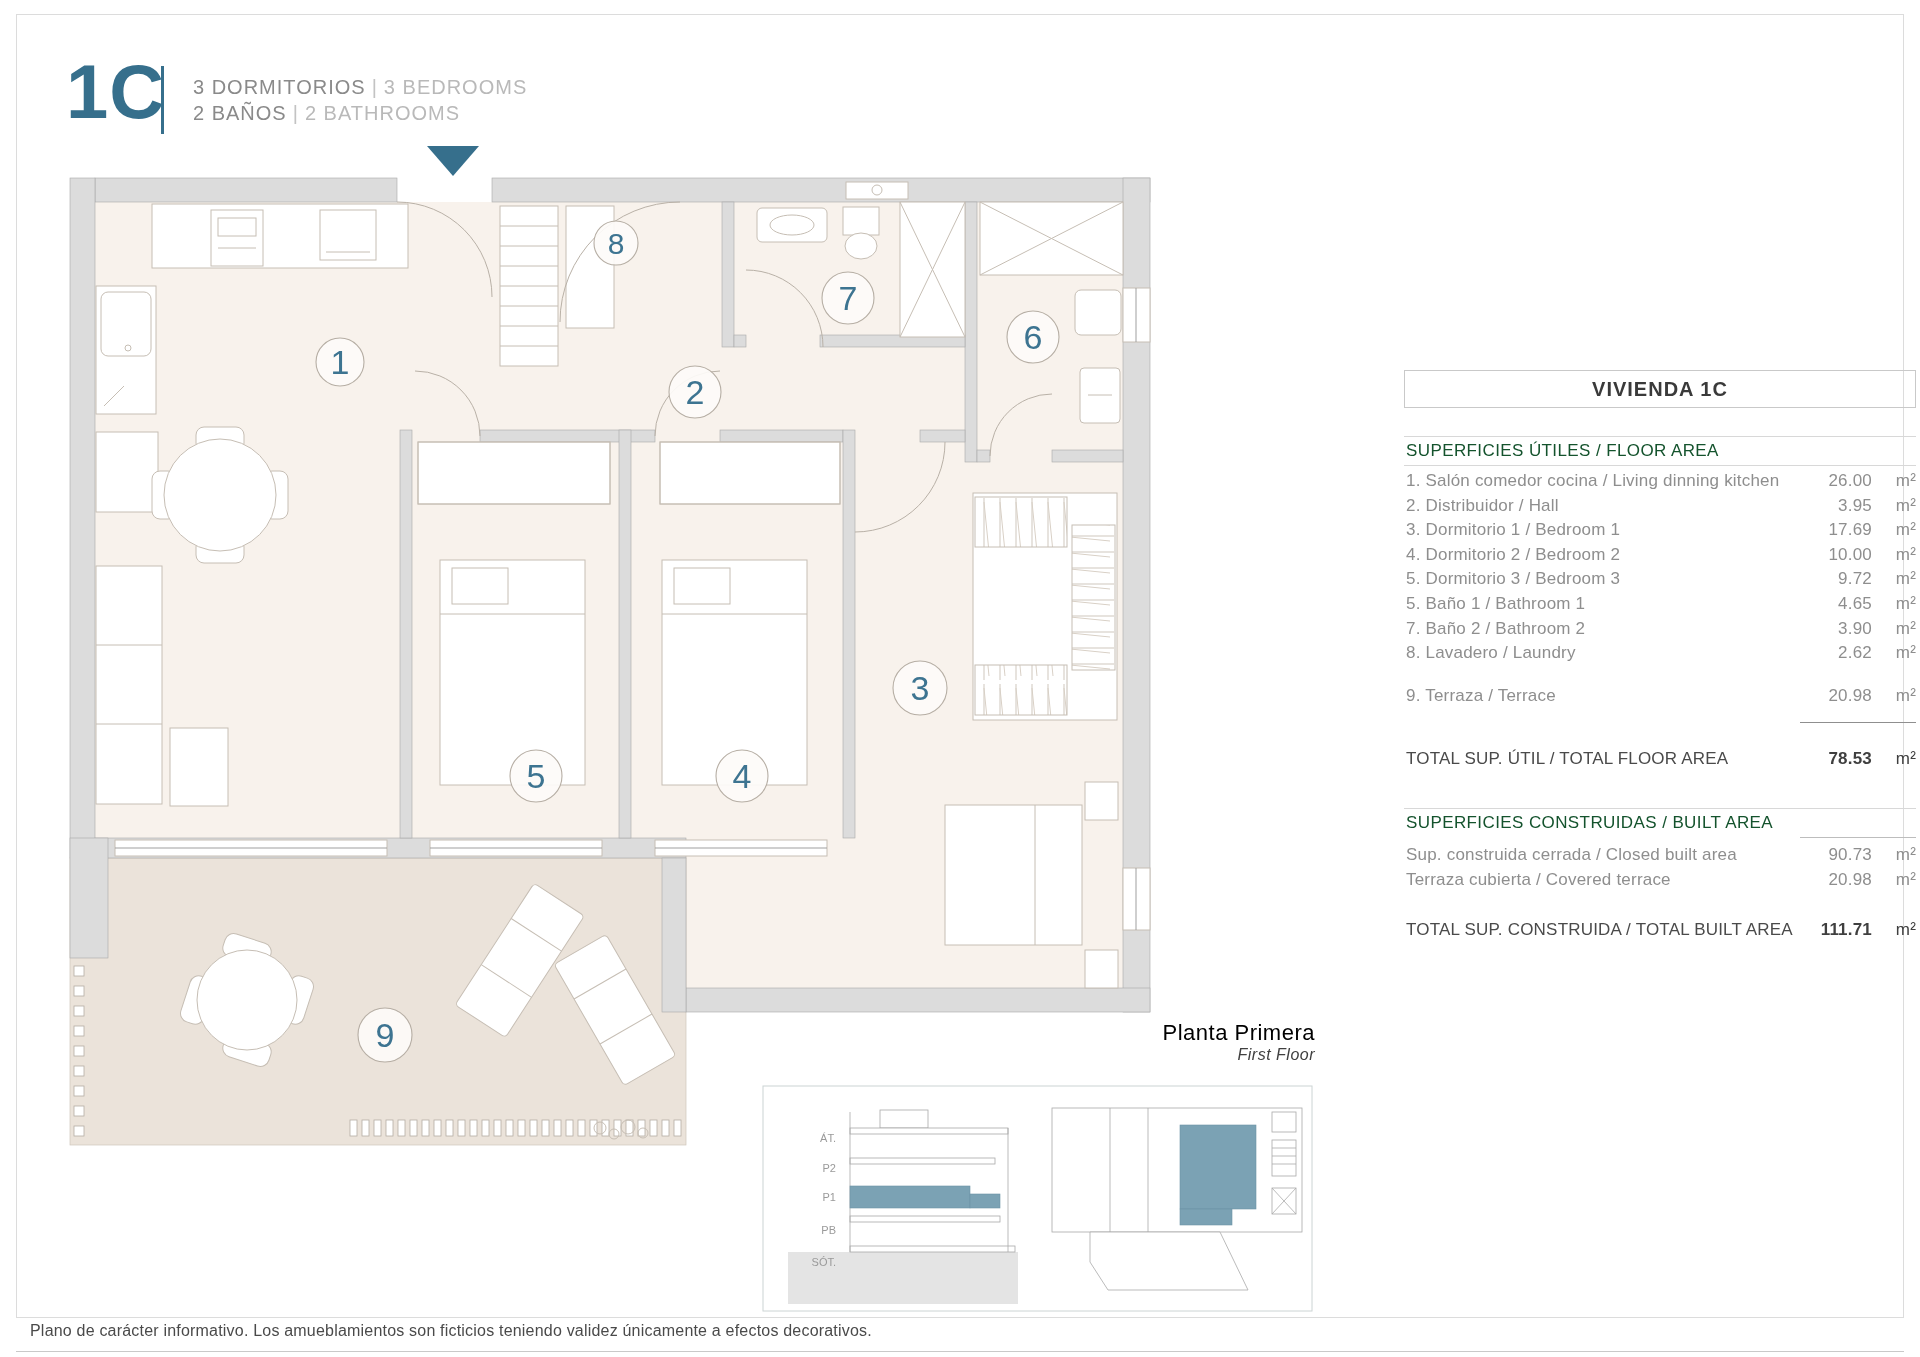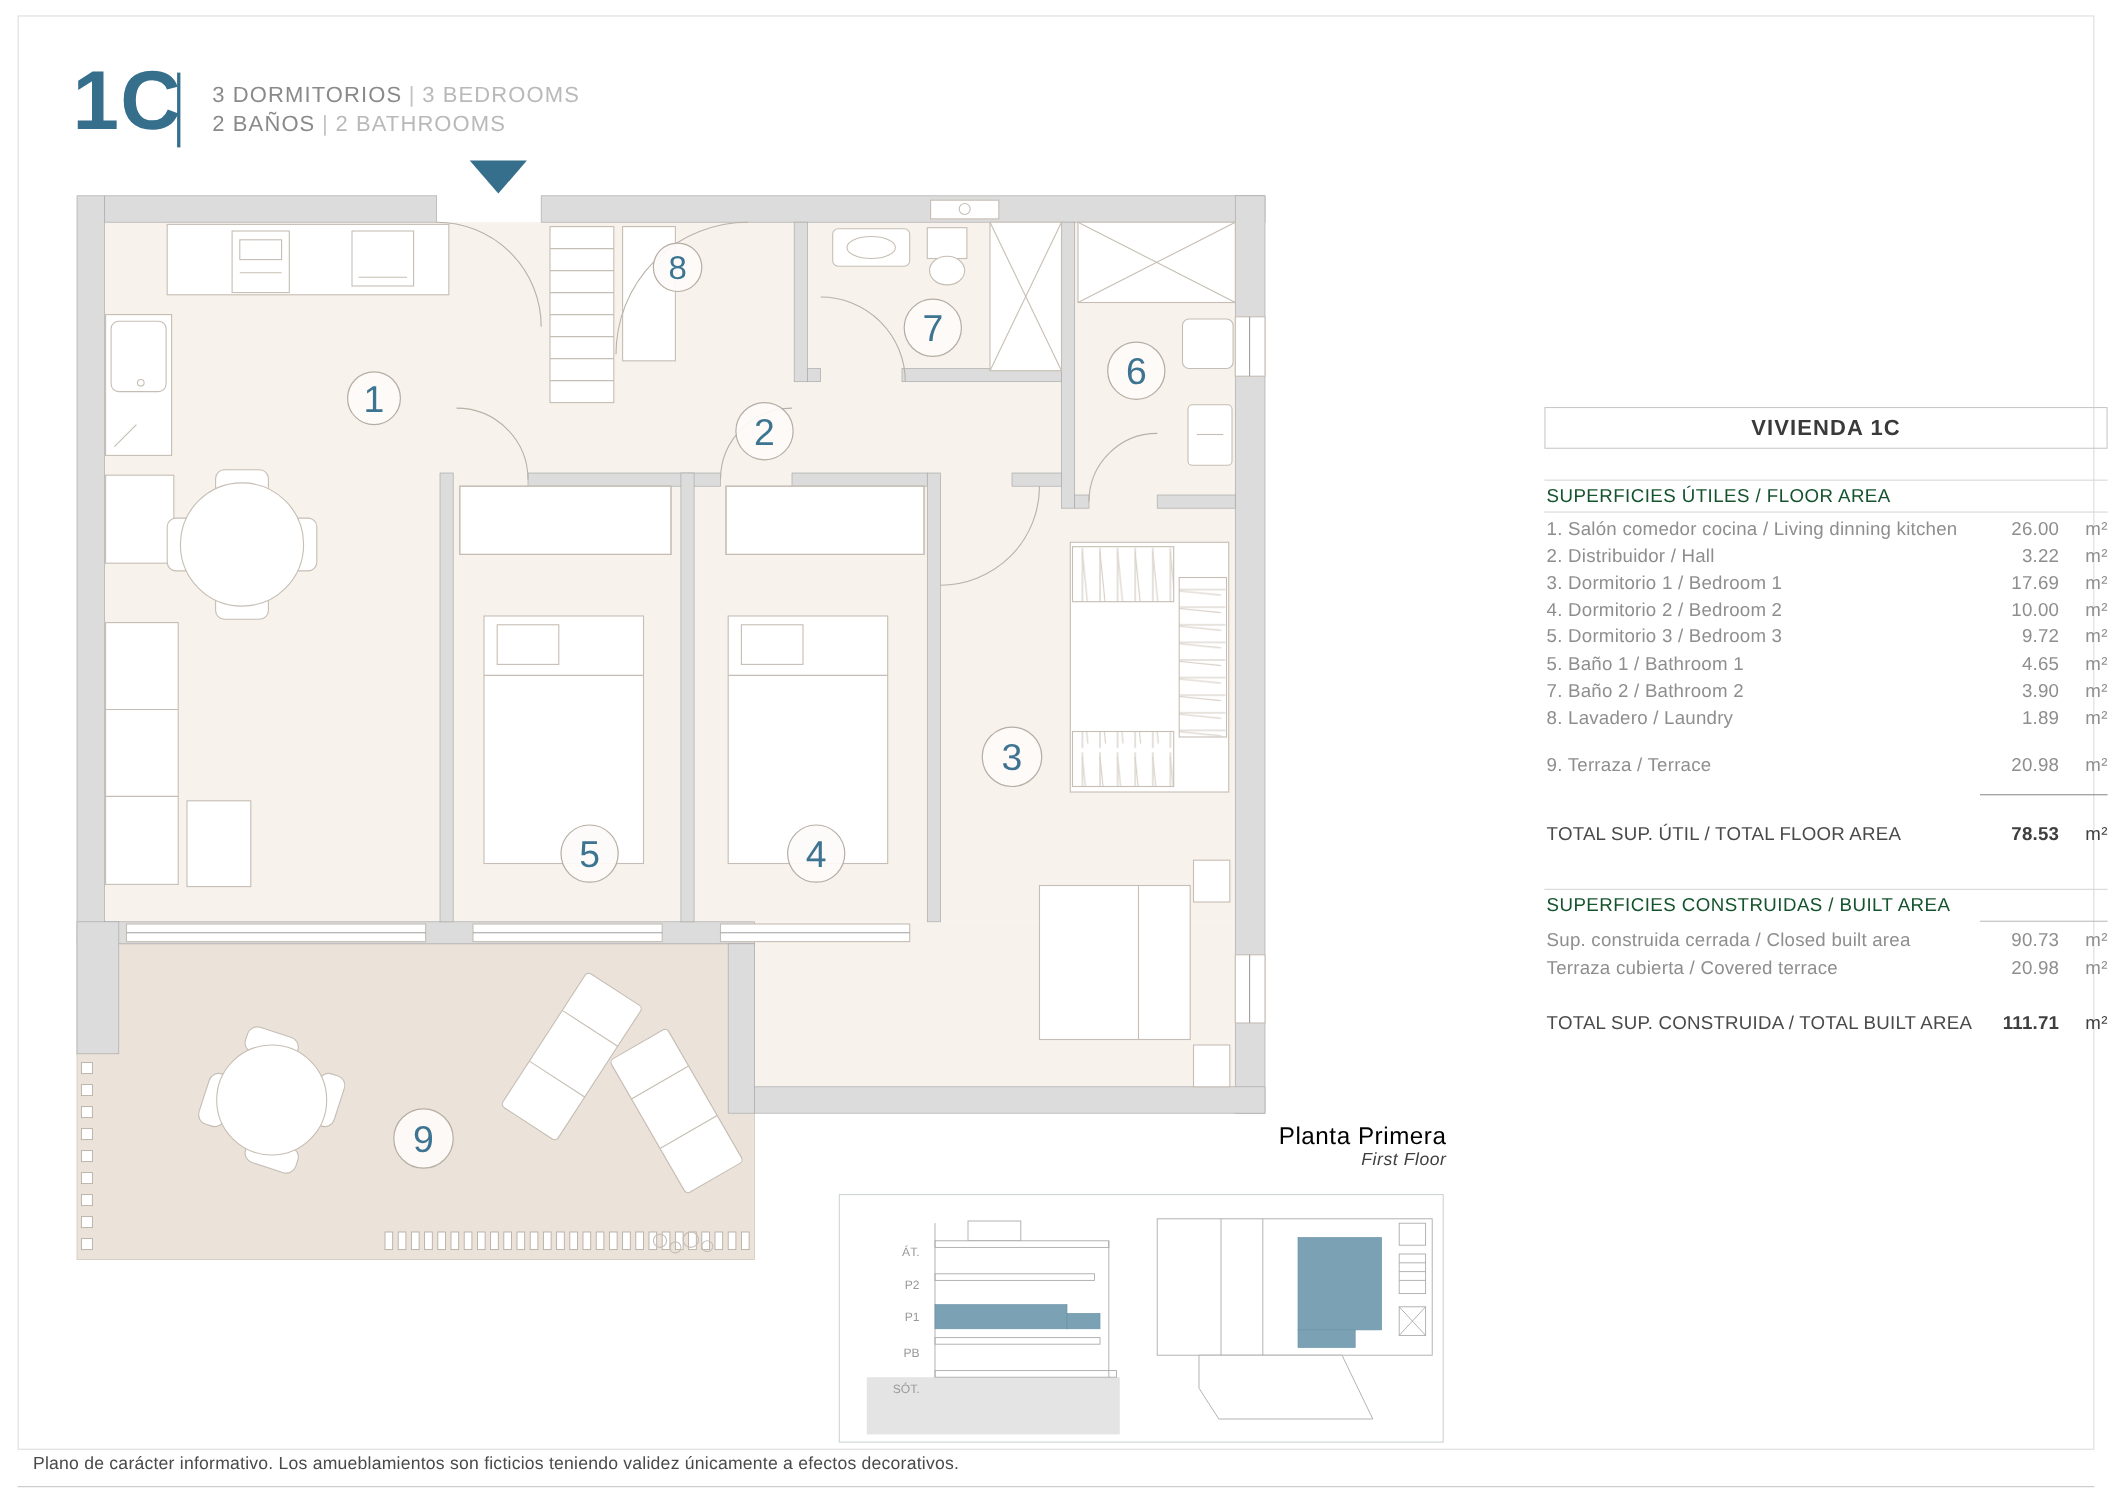--- a/index.html
+++ b/index.html
@@ -362,21 +362,21 @@
 
     <div id="sec1-hdr" class="sec-hdr">SUPERFICIES ÚTILES / FLOOR AREA</div>
     <div class="rows">
       <div class="row">
         <span class="lbl">1. Salón comedor cocina / Living dinning kitchen</span>
         <span class="val">26.00</span>
         <span class="unit">m²</span>
       </div>
       <div class="row">
         <span class="lbl">2. Distribuidor / Hall</span>
-        <span class="val">3.22</span>
+        <span class="val">3.95</span>
         <span class="unit">m²</span>
       </div>
       <div class="row">
         <span class="lbl">3. Dormitorio 1 / Bedroom 1</span>
         <span class="val">17.69</span>
         <span class="unit">m²</span>
       </div>
       <div class="row">
         <span class="lbl">4. Dormitorio 2 / Bedroom 2</span>
         <span class="val">10.00</span>
@@ -392,21 +392,21 @@
         <span class="val">4.65</span>
         <span class="unit">m²</span>
       </div>
       <div class="row">
         <span class="lbl">7. Baño 2 / Bathroom 2</span>
         <span class="val">3.90</span>
         <span class="unit">m²</span>
       </div>
       <div class="row">
         <span class="lbl">8. Lavadero / Laundry</span>
-        <span class="val">1.89</span>
+        <span class="val">2.62</span>
         <span class="unit">m²</span>
       </div>
       <div id="row-terrace" class="row">
         <span class="lbl">9. Terraza / Terrace</span>
         <span class="val">20.98</span>
         <span class="unit">m²</span>
       </div>
     </div>
     <div class="shortline"></div>
     <div class="total-row">

